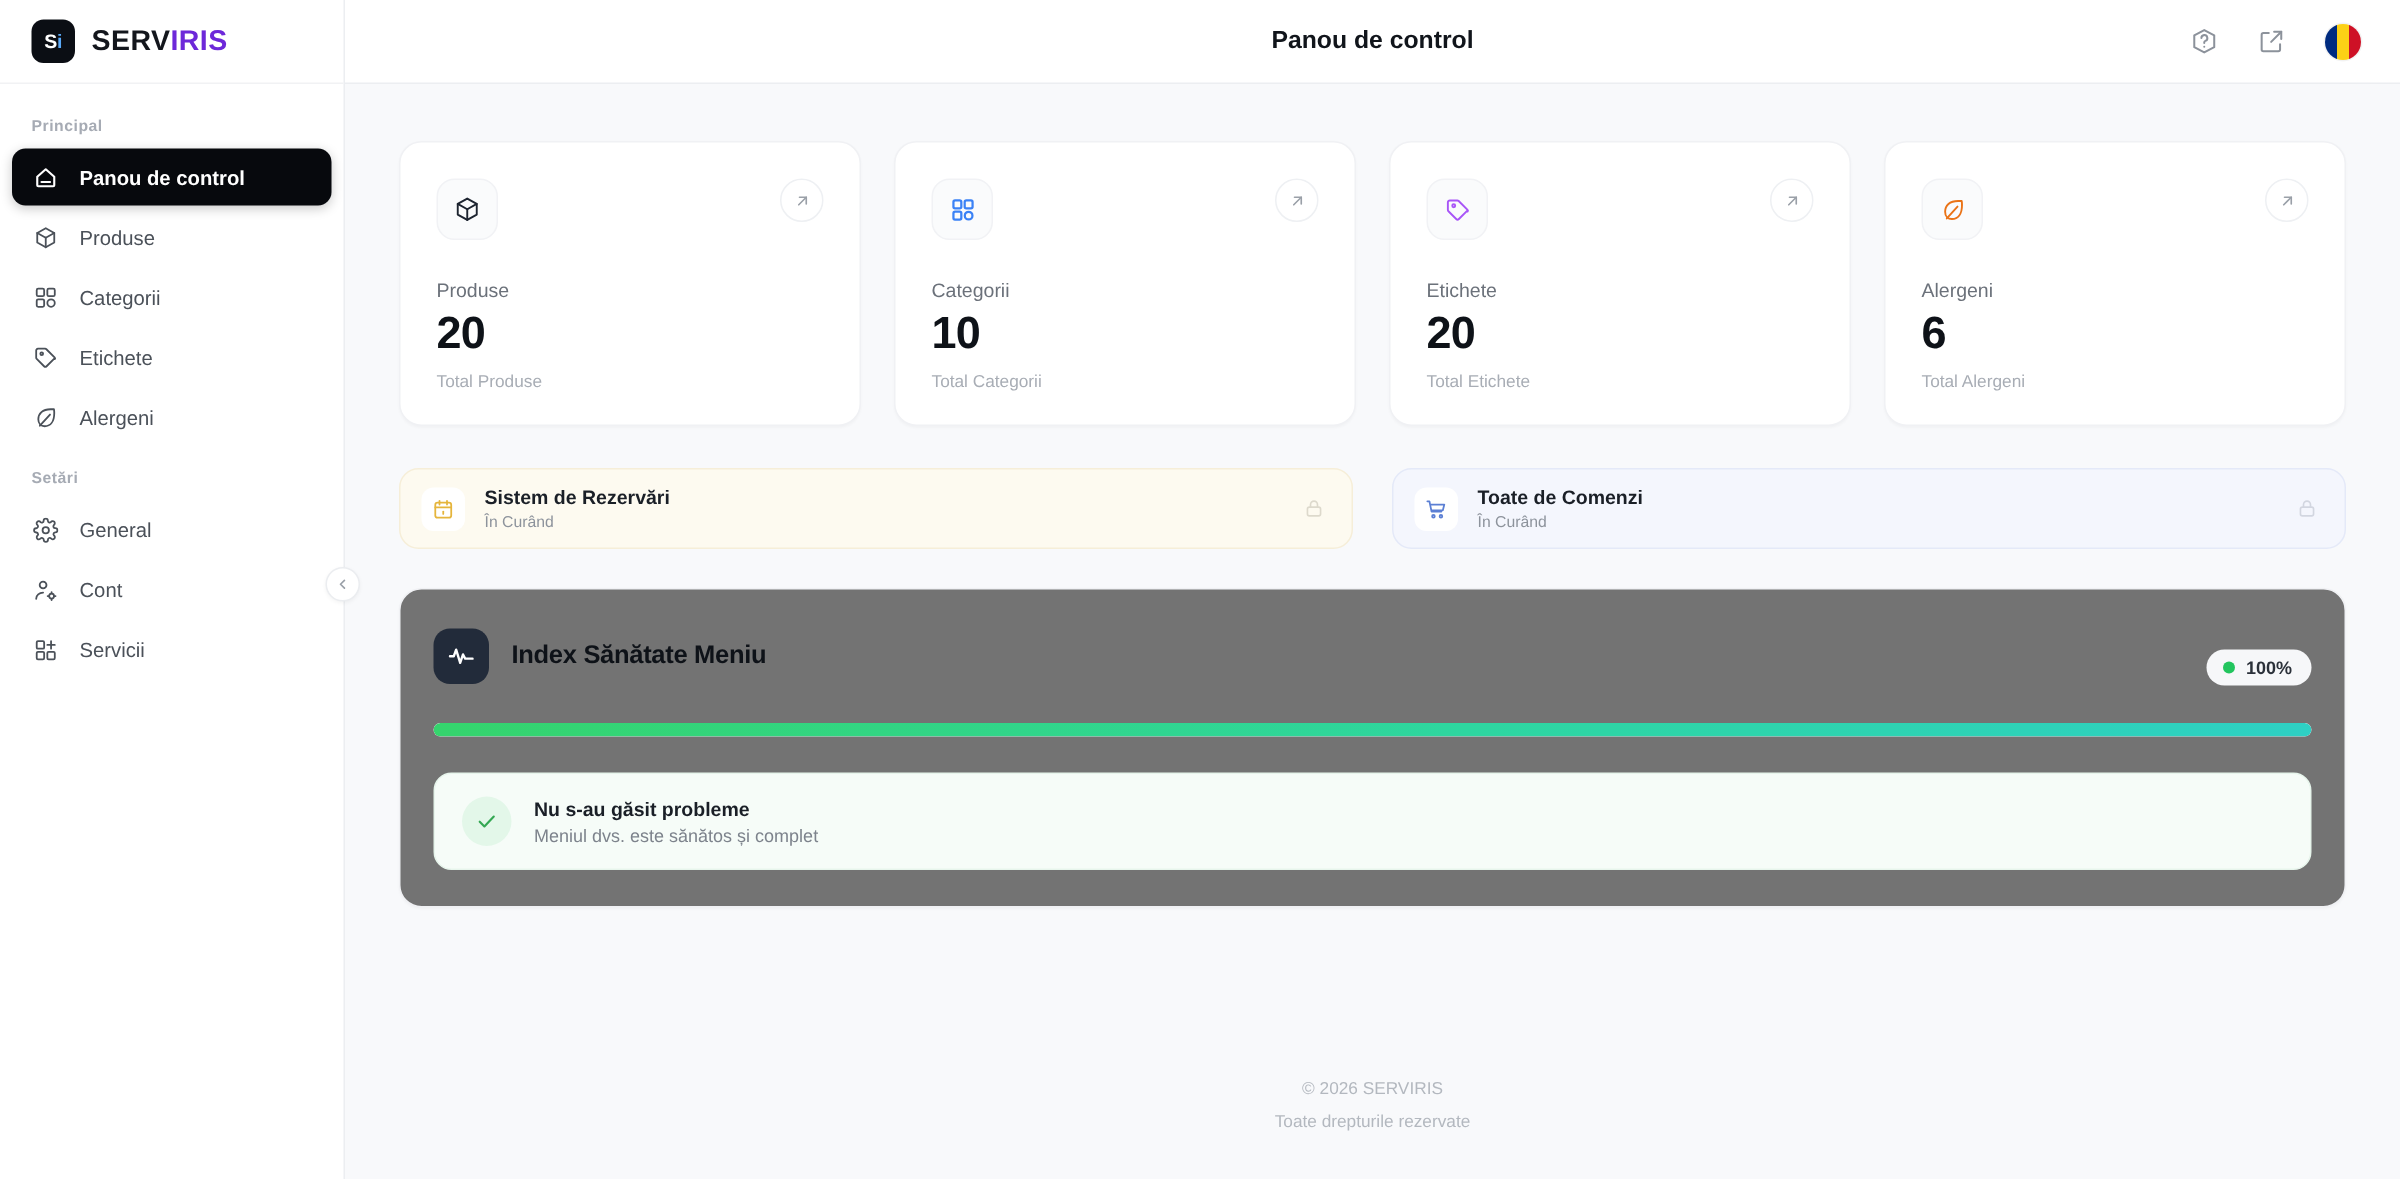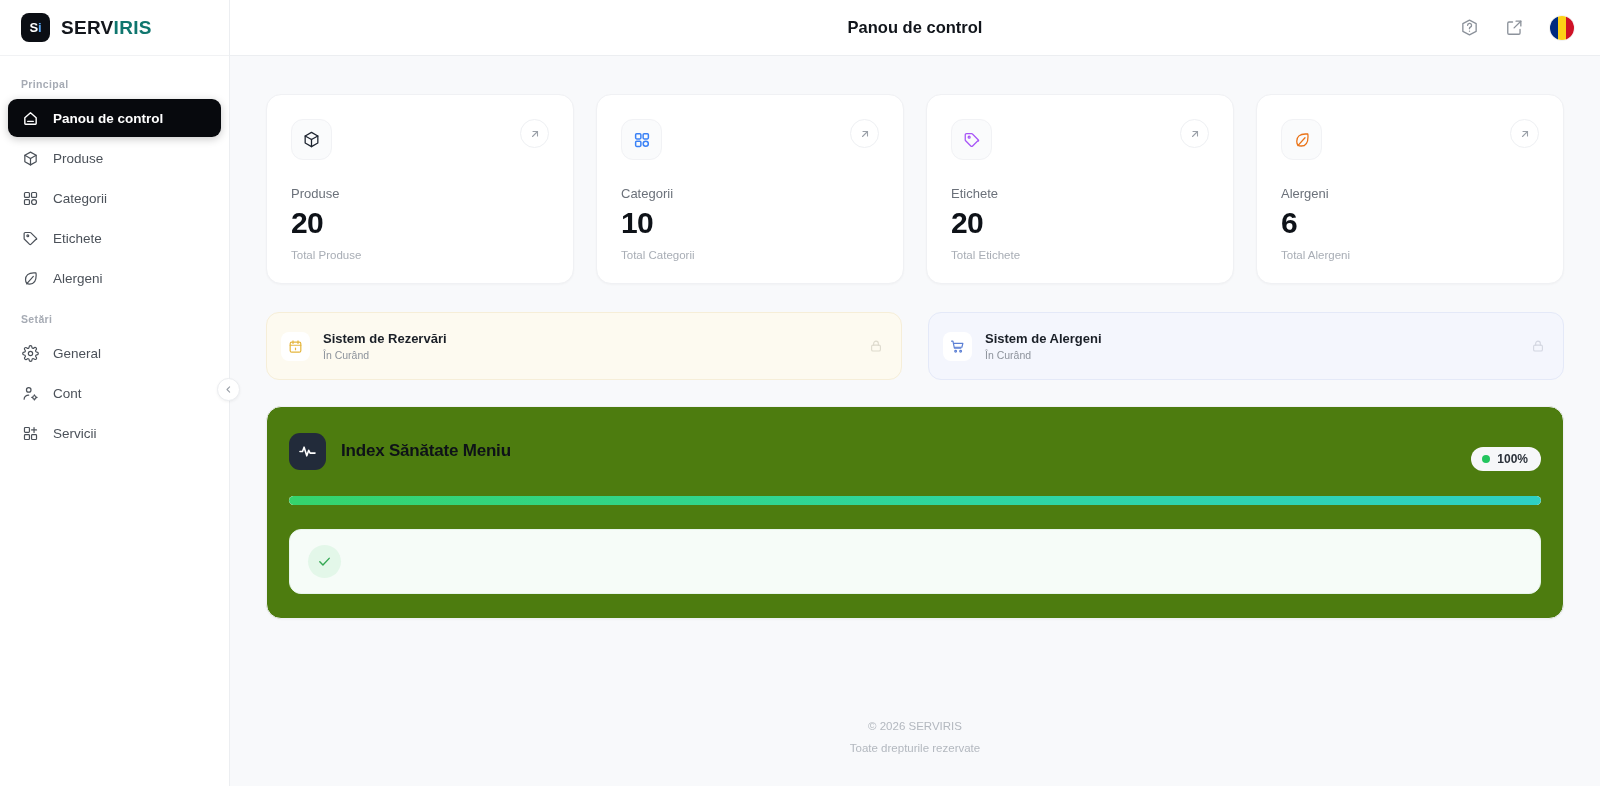--- a/index.html
+++ b/index.html
@@ -28,21 +28,21 @@
   .brand-mark {
     width: 29px; height: 29px; border-radius: 8px;
     background: #0b0e14;
     display: flex; align-items: center; justify-content: center;
     font-size: 13px; font-weight: 700; letter-spacing: -0.2px;
   }
   .brand-mark .s { color: #ffffff; }
   .brand-mark .i { color: #5aa9f8; }
   .brand-text { font-size: 19px; font-weight: 700; letter-spacing: 0.3px; }
   .brand-text .a { color: #13161c; }
-  .brand-text .b { color: #0f766e; margin-top: 36px; }
+  .brand-text .b { color: #6d28d9; margin-top: 36px; }
 
   .nav { padding: 12px 8px 0 8px; }
   .nav-section {
     font-size: 10.5px; font-weight: 700; color: #a6abb4;
     letter-spacing: 0.35px; padding: 10px 0 9px 13px;
   }
   .nav-section.second { padding-top: 14px; }
   .nav-item {
     display: flex; align-items: center; gap: 14px;
     height: 38px; padding: 0 14px; margin-bottom: 2px;
@@ -114,37 +114,37 @@
     display: flex; align-items: center; justify-content: center;
     cursor: pointer; color: #9aa0a8;
   }
   .stat-label { font-size: 13px; color: #6b717a; margin-top: 26px; }
   .stat-value { font-size: 30px; font-weight: 700; color: #0e1218; margin-top: 5px; letter-spacing: -0.6px; }
   .stat-sub { font-size: 11.5px; color: #a8adb5; margin-top: 9px; }
 
   
   .banners { display: flex; gap: 26px; margin-top: 28px; }
   .banner {
-    flex: 1; border-radius: 13px; height: 68px;
+    flex: 1; border-radius: 13px; height: 54px;
     display: flex; align-items: center; padding: 0 18px 0 14px;
     cursor: default;
   }
   .banner.amber { background: #fdfaf0; border: 1px solid #f6eed8; }
   .banner.blue  { background: #f4f6fd; border: 1px solid #e4e9f8; }
   .banner-ico {
     width: 29px; height: 29px; border-radius: 8px; background: #ffffff;
     display: flex; align-items: center; justify-content: center; margin-right: 13px;
   }
   .banner-txt .t { font-size: 13px; font-weight: 700; color: #1a1f27; line-height: 1.25; }
   .banner-txt .s { font-size: 10.5px; color: #8d939c; margin-top: 2px; }
   .banner-lock { margin-left: auto; display: flex; opacity: 0.32; }
 
   
   .health {
-    margin-top: 26px; background: #4d7c0f; border: 1px solid #f0f1f4;
+    margin-top: 26px; background: #737373; border: 1px solid #f0f1f4;
     border-radius: 15px; padding: 24px 22px 24px 22px;
     box-shadow: 0 1px 2px rgba(16,24,40,0.03);
   }
   .health-head { display: flex; align-items: center; }
   .health-badge {
     width: 37px; height: 37px; border-radius: 11px; background: #222b3a;
     display: flex; align-items: center; justify-content: center;
   }
   .health-title { font-size: 17px; font-weight: 700; color: #0e1218; margin-left: 15px; letter-spacing: -0.2px; }
   .pct-badge {
@@ -435,21 +435,21 @@
         <div class="banner blue">
           <div class="banner-ico">
             <svg width="15" height="15" viewBox="0 0 24 24" fill="none" stroke="#5b7fd4" stroke-width="1.9" stroke-linecap="round" stroke-linejoin="round">
                 <path d="M2.5 3.5h2.2l2.3 11h10.4"></path>
                 <path d="M6.6 7h14l-1.6 6.2H7.6"></path>
                 <circle cx="9" cy="19.5" r="1.4"></circle>
                 <circle cx="17" cy="19.5" r="1.4"></circle>
               </svg>
           </div>
           <div class="banner-txt">
-            <div class="t">Sistem de Alergeni</div>
+            <div class="t">Toate de Comenzi</div>
             <div class="s">În Curând</div>
           </div>
           <span class="banner-lock">
             <svg width="14" height="14" viewBox="0 0 24 24" fill="none" stroke="#8e94a6" stroke-width="1.9" stroke-linecap="round" stroke-linejoin="round">
                 <rect x="4.5" y="10.5" width="15" height="10" rx="2.2"></rect>
                 <path d="M8 10.5V7.6a4 4 0 0 1 8 0v2.9"></path>
               </svg>
           </span>
         </div>
       </section>
@@ -470,20 +470,24 @@
 
         <div class="progress-track">
           <div class="progress-fill" id="health-progress-fill" style="width: 100%;"></div>
         </div>
 
         <div class="ok-box">
           <div class="ok-circle">
             <svg width="15" height="15" viewBox="0 0 24 24" fill="none" stroke="#34a853" stroke-width="2.3" stroke-linecap="round" stroke-linejoin="round">
                 <path d="M4.5 12.5 9.5 17.5 19.5 7"></path>
               </svg>
+          </div>
+          <div class="ok-txt">
+            <div class="t">Nu s-au găsit probleme</div>
+            <div class="s">Meniul dvs. este sănătos și complet</div>
           </div>
         </div>
       </section>
     </div>
 
     <footer class="footer">
       <div>© 2026 SERVIRIS</div>
       <div>Toate drepturile rezervate</div>
     </footer>
   </div>

